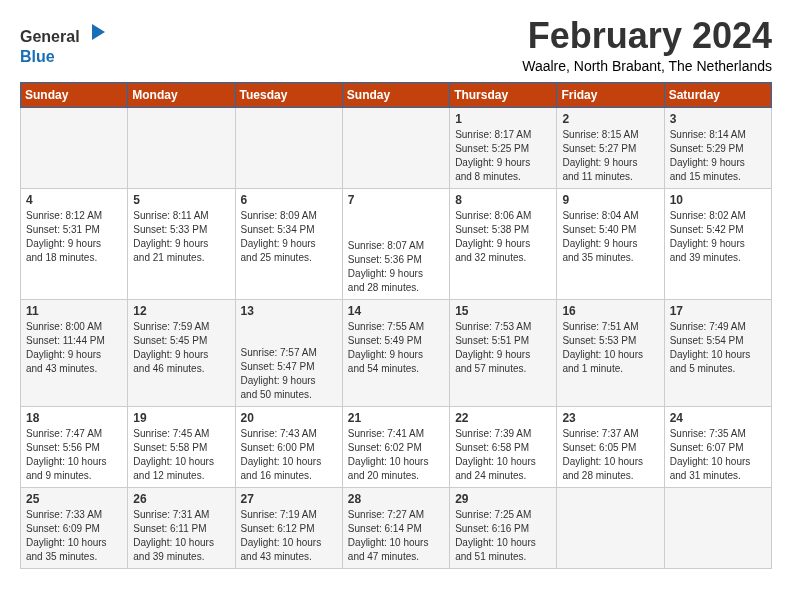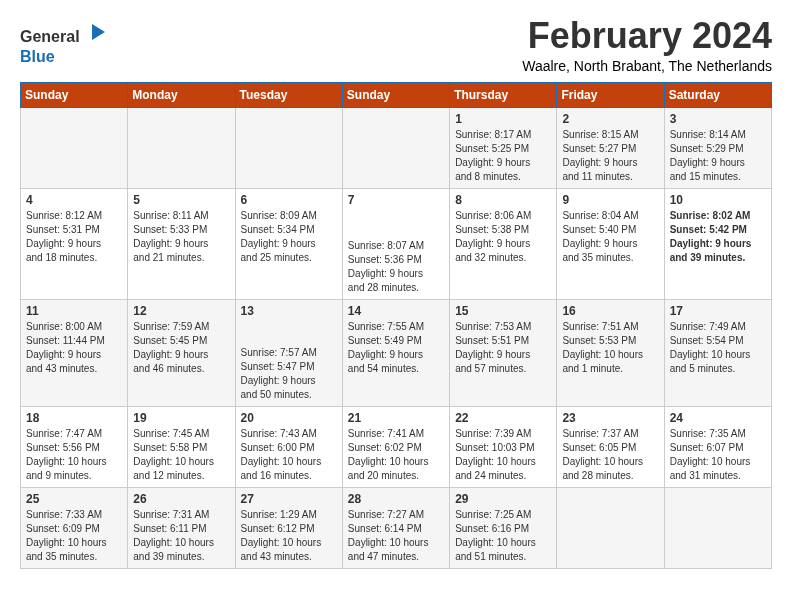--- a/index.html
+++ b/index.html
@@ -176,21 +176,21 @@
         </td>
         <td>
           <span class="day-number">9</span>
           <div class="day-info" style="white-space: pre-line;">Sunrise: 8:04 AM
 Sunset: 5:40 PM
 Daylight: 9 hours
 and 35 minutes.</div>
         </td>
         <td>
           <span class="day-number">10</span>
-          <div class="day-info" style="white-space: pre-line; font-weight: bold;">Sunrise: 8:02 AM
+          <div class="day-info" style="white-space: pre-line;">Sunrise: 8:02 AM
 Sunset: 5:42 PM
 Daylight: 9 hours
 and 39 minutes.</div>
         </td>
       </tr>
       <tr>
         <td>
           <span class="day-number">11</span>
           <div class="day-info" style="white-space: pre-line;">Sunrise: 8:00 AM
 Sunset: 11:44 PM
@@ -265,21 +265,21 @@
         <td>
           <span class="day-number">21</span>
           <div class="day-info" style="white-space: pre-line;">Sunrise: 7:41 AM
 Sunset: 6:02 PM
 Daylight: 10 hours
 and 20 minutes.</div>
         </td>
         <td>
           <span class="day-number">22</span>
           <div class="day-info" style="white-space: pre-line;">Sunrise: 7:39 AM
-Sunset: 10:03 PM
+Sunset: 6:58 PM
 Daylight: 10 hours
 and 24 minutes.</div>
         </td>
         <td>
           <span class="day-number">23</span>
           <div class="day-info" style="white-space: pre-line;">Sunrise: 7:37 AM
 Sunset: 6:05 PM
 Daylight: 10 hours
 and 28 minutes.</div>
         </td>
@@ -301,21 +301,21 @@
         </td>
         <td>
           <span class="day-number">26</span>
           <div class="day-info" style="white-space: pre-line;">Sunrise: 7:31 AM
 Sunset: 6:11 PM
 Daylight: 10 hours
 and 39 minutes.</div>
         </td>
         <td>
           <span class="day-number">27</span>
-          <div class="day-info" style="white-space: pre-line;">Sunrise: 1:29 AM
+          <div class="day-info" style="white-space: pre-line;">Sunrise: 7:19 AM
 Sunset: 6:12 PM
 Daylight: 10 hours
 and 43 minutes.</div>
         </td>
         <td>
           <span class="day-number">28</span>
           <div class="day-info" style="white-space: pre-line;">Sunrise: 7:27 AM
 Sunset: 6:14 PM
 Daylight: 10 hours
 and 47 minutes.</div>

